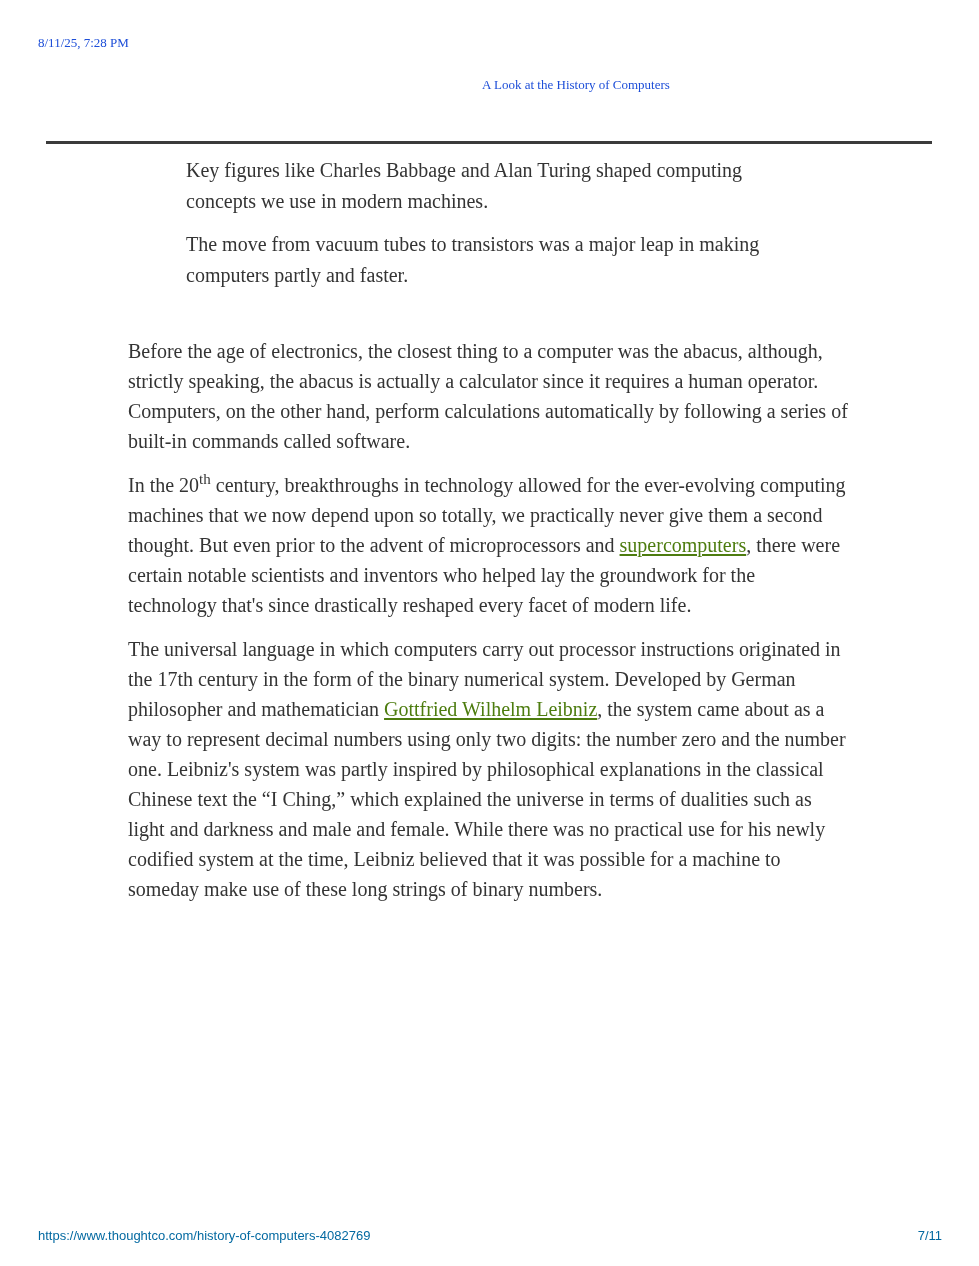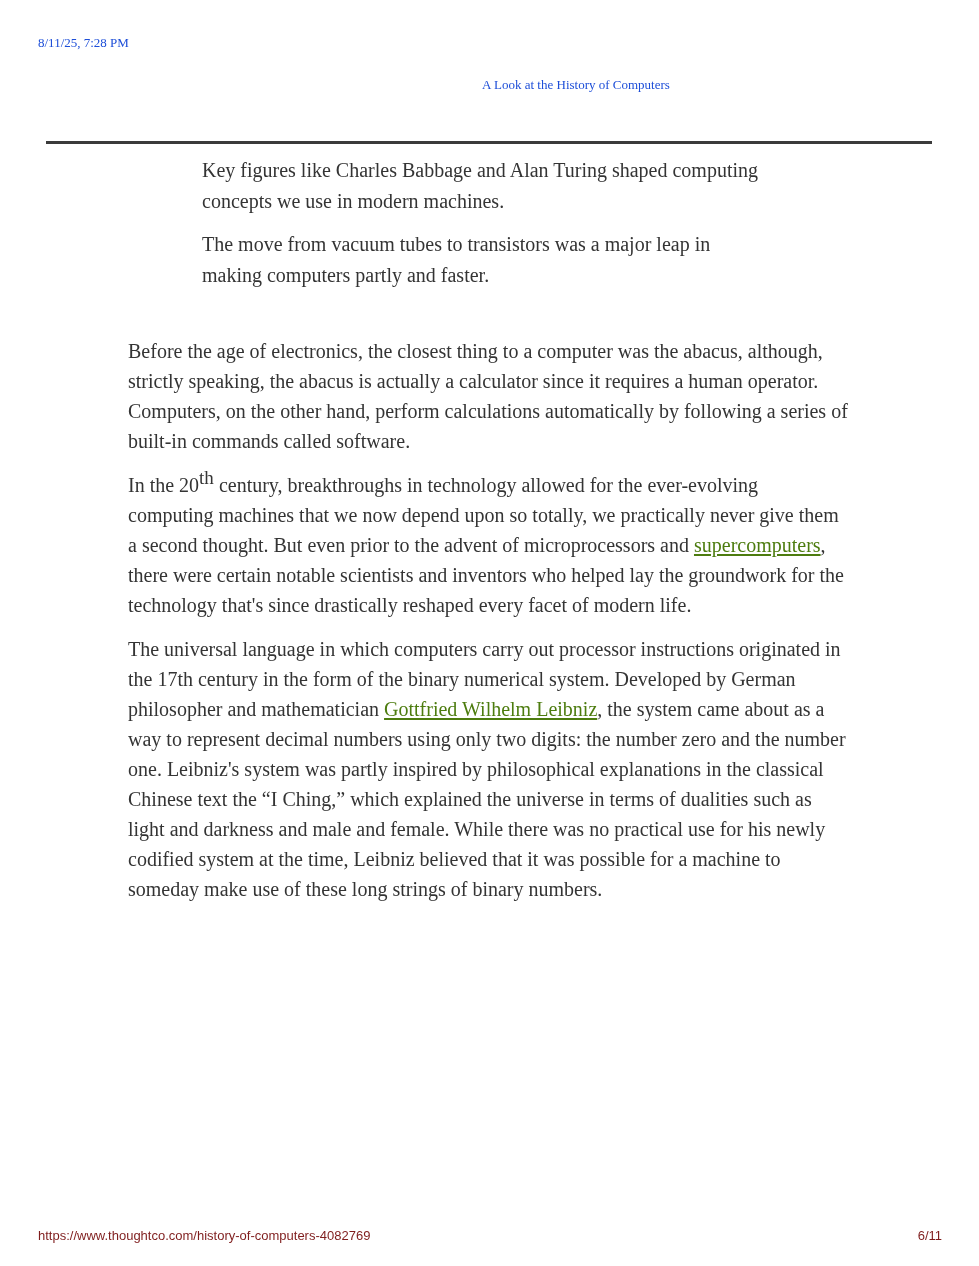--- a/index.html
+++ b/index.html
@@ -42,21 +42,21 @@
     white-space: nowrap;
     margin-top: 42px;
   }
   .print-footer {
     position: absolute;
     top: 1228px;
     left: 38px;
     right: 37px;
     font-family: "Liberation Sans", sans-serif;
     font-size: 13px;
-    color: #7f1d1d;
+    color: #0369a1;
   }
   .print-url { float: left; }
   .print-pagenum { float: right; }
 
   
   .top-rule {
     position: absolute;
     top: 141px;
     left: 46px;
     width: 886px;
@@ -69,21 +69,21 @@
 
   
   .takeaways {
     position: absolute;
     top: 155px;
     left: 186px;
     width: 584px;
     font-size: 20px;
     line-height: 31px;
   }
-  .takeaway-item { margin: 0 0 12px 16px; }
+  .takeaway-item { margin: 0 0 12px 0; }
 
   
   .article {
     position: absolute;
     top: 336px;
     left: 128px;
     width: 720px;
     font-size: 20px;
     line-height: 30px;
   }
@@ -91,21 +91,21 @@
   .article h2 {
     margin: 28px 0 18px 0;
     font-family: "Liberation Sans", sans-serif;
     font-weight: 700;
     font-size: 29px;
     line-height: 34px;
     letter-spacing: -0.5px;
     color: #2b2e34;
   }
   .article sup {
-    font-size: 19px;
+    font-size: 15px;
     line-height: 0;
     vertical-align: super;
   }
   a.inline-link {
     color: #4d7c0f;
     text-decoration: underline;
     text-underline-offset: 2px;
     cursor: pointer;
   }
 </style>
@@ -133,16 +133,16 @@
     <p><span>In the 20</span><sup>th</sup><span> century, breakthroughs in technology allowed for the ever-evolving computing machines that we now depend upon so totally, we practically never give them a second thought. But even prior to the advent of microprocessors and </span><a class="inline-link">supercomputers</a><span>, there were certain notable scientists and inventors who helped lay the groundwork for the technology that's since drastically reshaped every facet of modern life.</span></p>
 
 
     <p><span>The universal language in which computers carry out processor instructions originated in the 17th century in the form of the binary numerical system. Developed by German philosopher and mathematician </span><a class="inline-link">Gottfried Wilhelm Leibniz</a><span>, the system came about as a way to represent decimal numbers using only two digits: the number zero and the number one. Leibniz's system was partly inspired by philosophical explanations in the classical Chinese text the “I Ching,” which explained the universe in terms of dualities such as light and darkness and male and female. While there was no practical use for his newly codified system at the time, Leibniz believed that it was possible for a machine to someday make use of these long strings of binary numbers.</span></p>
 
 
   </main>
 
   <div class="print-footer">
     <span class="print-url">https://www.thoughtco.com/history-of-computers-4082769</span>
-    <span class="print-pagenum">6/11</span>
+    <span class="print-pagenum">7/11</span>
   </div>
 
 </div>
 
 </body></html>

